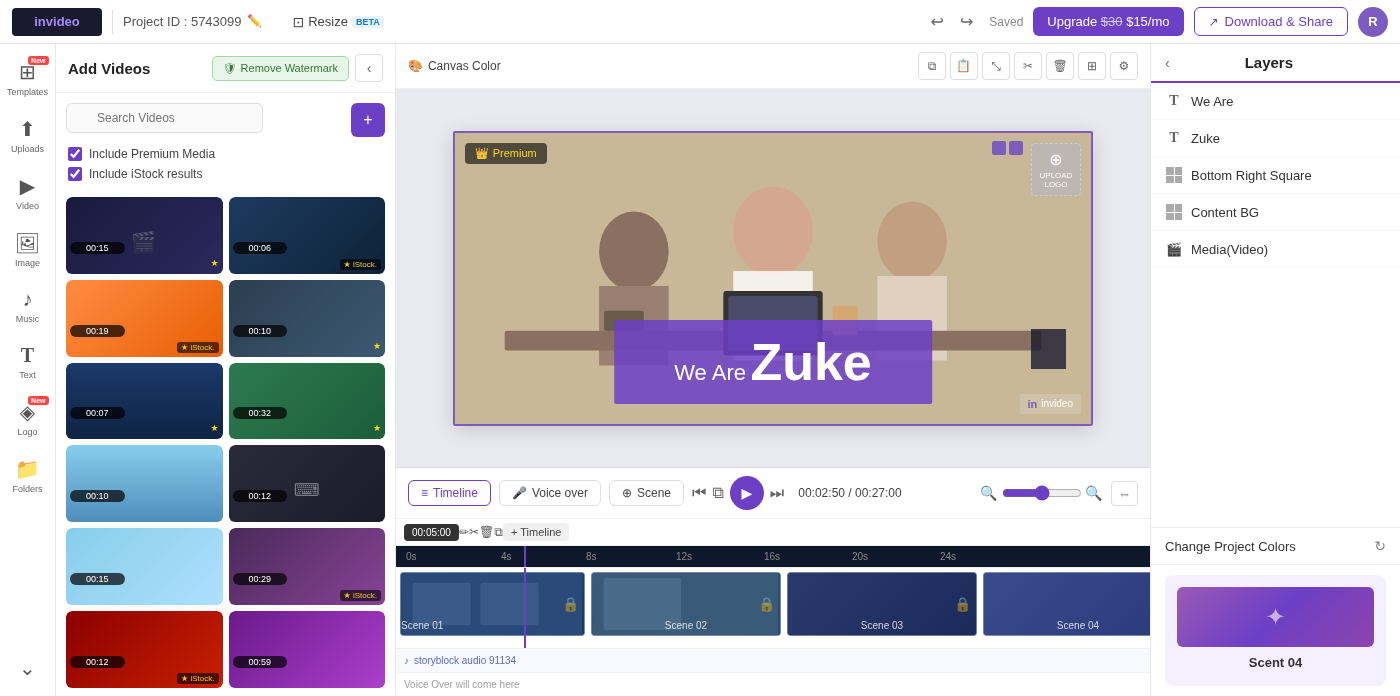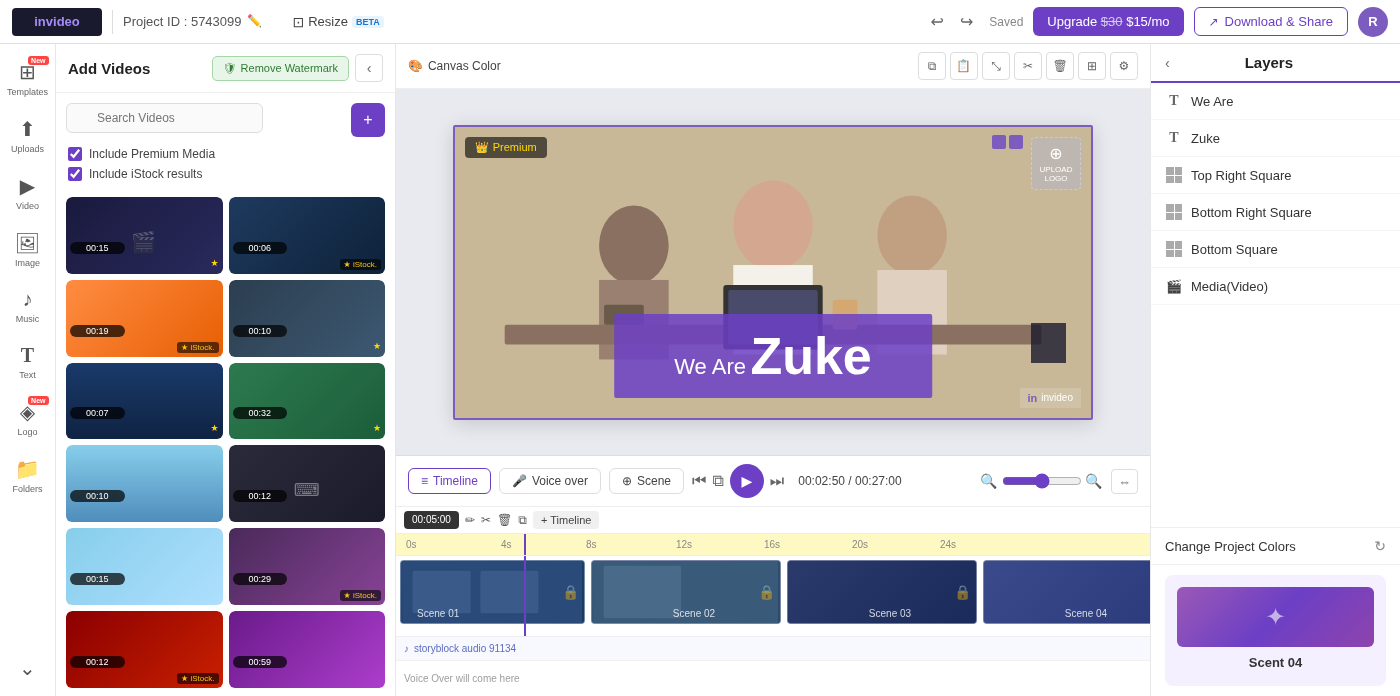--- a/index.html
+++ b/index.html
@@ -81,29 +81,29 @@
     .tl-btn { display: flex; align-items: center; gap: 5px; font-size: 12px; color: #444; background: none; border: 1px solid #ddd; padding: 5px 12px; border-radius: 6px; cursor: pointer; }
     .tl-btn.active { border-color: #6c3fc5; color: #6c3fc5; }
     .play-controls { display: flex; align-items: center; gap: 6px; margin-left: auto; }
     .play-btn { width: 34px; height: 34px; background: #6c3fc5; border: none; border-radius: 50%; cursor: pointer; color: #fff; font-size: 14px; display: flex; align-items: center; justify-content: center; }
     .skip-btn { background: none; border: none; cursor: pointer; color: #666; font-size: 16px; }
     .time-display { font-size: 12px; color: #444; font-weight: 500; margin: 0 8px; }
     .zoom-controls { display: flex; align-items: center; gap: 4px; margin-left: 8px; }
     .zoom-slider { width: 80px; accent-color: #6c3fc5; }
     .copy-icon-btn { background: none; border: 1px solid #ddd; border-radius: 4px; padding: 4px 6px; cursor: pointer; font-size: 13px; color: #666; }
 
-    .timeline-ruler { height: 22px; background: #fef9c3; border-bottom: 1px solid #eee; display: flex; align-items: center; padding: 0 10px; font-size: 10px; color: #888; overflow: hidden; position: relative; }
+    .timeline-ruler { height: 22px; background: #0f172a; border-bottom: 1px solid #eee; display: flex; align-items: center; padding: 0 10px; font-size: 10px; color: #888; overflow: hidden; position: relative; }
 
     .timeline-tracks { height: 80px; display: flex; overflow: hidden; position: relative; }
     .track-clip { height: 64px; position: absolute; top: 4px; display: flex; align-items: center; justify-content: center; border-radius: 4px; overflow: hidden; font-size: 11px; color: #fff; font-weight: 500; cursor: pointer; border: 1px solid rgba(255,255,255,0.3); }
     .clip-scene1 { left: 4px; width: 185px; background: linear-gradient(135deg, #3a5a8a, #2a4a7a); }
     .clip-scene2 { left: 195px; width: 190px; background: linear-gradient(135deg, #4a5a8a, #3a4a7a); }
     .clip-scene3 { left: 391px; width: 190px; background: linear-gradient(135deg, #3a4a7a, #2a3a6a); }
     .clip-scene4 { left: 587px; width: 190px; background: linear-gradient(135deg, #4a5a8a, #3a4a7a); }
-    .clip-label { position: absolute; bottom: 4px; font-size: 10px; color: rgba(255,255,255,0.8); margin-left: 16px; }
+    .clip-label { position: absolute; bottom: 4px; font-size: 10px; color: rgba(255,255,255,0.8); }
     .clip-icon { position: absolute; right: 4px; top: 50%; transform: translateY(-50%); color: rgba(255,255,255,0.5); font-size: 14px; }
 
     
     .right-panel { width: 250px; background: #fff; border-left: 1px solid #e8e8e8; display: flex; flex-direction: column; flex-shrink: 0; }
     .right-panel-header { display: flex; align-items: center; justify-content: space-between; padding: 10px 14px; border-bottom: 2px solid #6c3fc5; }
     .right-panel-title { font-size: 15px; font-weight: 600; color: #222; }
     .collapse-btn { background: none; border: none; cursor: pointer; color: #666; font-size: 14px; }
     .layers-list { flex: 1; overflow-y: auto; }
     .layer-item { display: flex; align-items: center; gap: 8px; padding: 9px 14px; border-bottom: 1px solid #f5f5f5; cursor: pointer; font-size: 13px; color: #333; }
     .layer-icon { width: 18px; height: 18px; display: flex; align-items: center; justify-content: center; font-size: 12px; color: #888; flex-shrink: 0; }
@@ -117,21 +117,21 @@
     .scent-card { background: #f5f0ff; border-radius: 8px; padding: 12px; text-align: center; }
     .scent-title { font-size: 13px; font-weight: 600; color: #333; margin-bottom: 4px; }
 
     
     .thumb-bg-1 { background: linear-gradient(135deg, #1a1a3e, #2a2a5e); }
     .thumb-bg-2 { background: linear-gradient(135deg, #1e3a5f, #0d2137); }
     .thumb-bg-3 { background: linear-gradient(135deg, #ff6b35, #f7931e); }
     .thumb-bg-4 { background: linear-gradient(135deg, #2c3e50, #3d5a73); }
     .thumb-bg-5 { background: linear-gradient(135deg, #1a2a4a, #2a3a6a); }
     .audio-row { height: 24px; background: #f8f9ff; border-top: 1px solid #eee; display: flex; align-items: center; padding: 0 8px; font-size: 10px; color: #5c6bc0; gap: 5px; }
-    .voice-row { height: 36px; background: #fff; border-top: 1px solid #f0f0f0; display: flex; align-items: center; padding: 0 8px; font-size: 10px; color: #9e9e9e; }
+    .voice-row { height: 24px; background: #fff; border-top: 1px solid #f0f0f0; display: flex; align-items: center; padding: 0 8px; font-size: 10px; color: #9e9e9e; }
 
     .canvas-people-bg { 
       width: 100%; height: 100%; 
       background: linear-gradient(to bottom, #e8e0d0 0%, #c8b89a 50%, #a89070 100%);
       display: flex; align-items: center; justify-content: center;
       overflow: hidden;
     }
   </style>
 </head>
 <body>
@@ -416,21 +416,21 @@
         </div>
         <div class="spacer"></div>
         <div class="zoom-controls">
           <span style="font-size:14px;">🔍</span>
           <input type="range" class="zoom-slider" min="0" max="100" value="50" style="">
           <span style="font-size:14px;">🔍</span>
         </div>
         <button class="copy-icon-btn">⇔</button>
       </div>
 
-      <div style="display:flex;gap:6px;padding:4px 8px;background:#fff;border-bottom:1px solid #eee;">
+      <div style="display:flex;align-items:center;padding:4px 8px;background:#fff;border-bottom:1px solid #eee;">
         <span style="background:#333;color:#fff;font-size:10px;padding:3px 8px;border-radius:4px;">00:05:00</span>
         <button style="background:none;border:none;cursor:pointer;font-size:12px;color:#555;">✏</button>
         <button style="background:none;border:none;cursor:pointer;font-size:12px;color:#555;">✂</button>
         <button style="background:none;border:none;cursor:pointer;font-size:12px;color:#555;">🗑</button>
         <button style="background:none;border:none;cursor:pointer;font-size:12px;color:#555;">⧉</button>
         <button style="display:flex;align-items:center;gap:3px;background:#f0f0f0;border:none;border-radius:4px;padding:3px 8px;font-size:11px;color:#444;cursor:pointer;">
           <span>+</span>
           <span>Timeline</span>
         </button>
       </div>
@@ -510,56 +510,45 @@
       <div class="layer-item">
         <div class="layer-icon" style="font-weight:bold;font-family:serif;font-size:14px;color:#666;">T</div>
         <span>We Are</span>
       </div>
 
       <div class="layer-item">
         <div class="layer-icon" style="font-weight:bold;font-family:serif;font-size:14px;color:#666;">T</div>
         <span>Zuke</span>
       </div>
 
+
       <div class="layer-item">
         <div class="layer-icon">
           <div class="layer-pattern">
               <span></span>
               <span></span>
               <span></span>
               <span></span>
             </div>
         </div>
-        <span>Top Right Square</span>
+        <span>Bottom Right Square</span>
       </div>
 
       <div class="layer-item">
         <div class="layer-icon">
           <div class="layer-pattern">
               <span></span>
               <span></span>
               <span></span>
               <span></span>
             </div>
         </div>
-        <span>Bottom Right Square</span>
-      </div>
-
-
-      <div class="layer-item">
-        <div class="layer-icon">
-          <div class="layer-pattern">
-              <span></span>
-              <span></span>
-              <span></span>
-              <span></span>
-            </div>
-        </div>
-        <span>Bottom Square</span>
-      </div>
+        <span>Content BG</span>
+      </div>
+
 
       <div class="layer-item">
         <div class="layer-icon" style="font-size:13px;">🎬</div>
         <span>Media(Video)</span>
       </div>
     </div>
 
     <div class="change-colors-btn">
       <span>Change Project Colors</span>
       <span class="cc-icon">↻</span>

